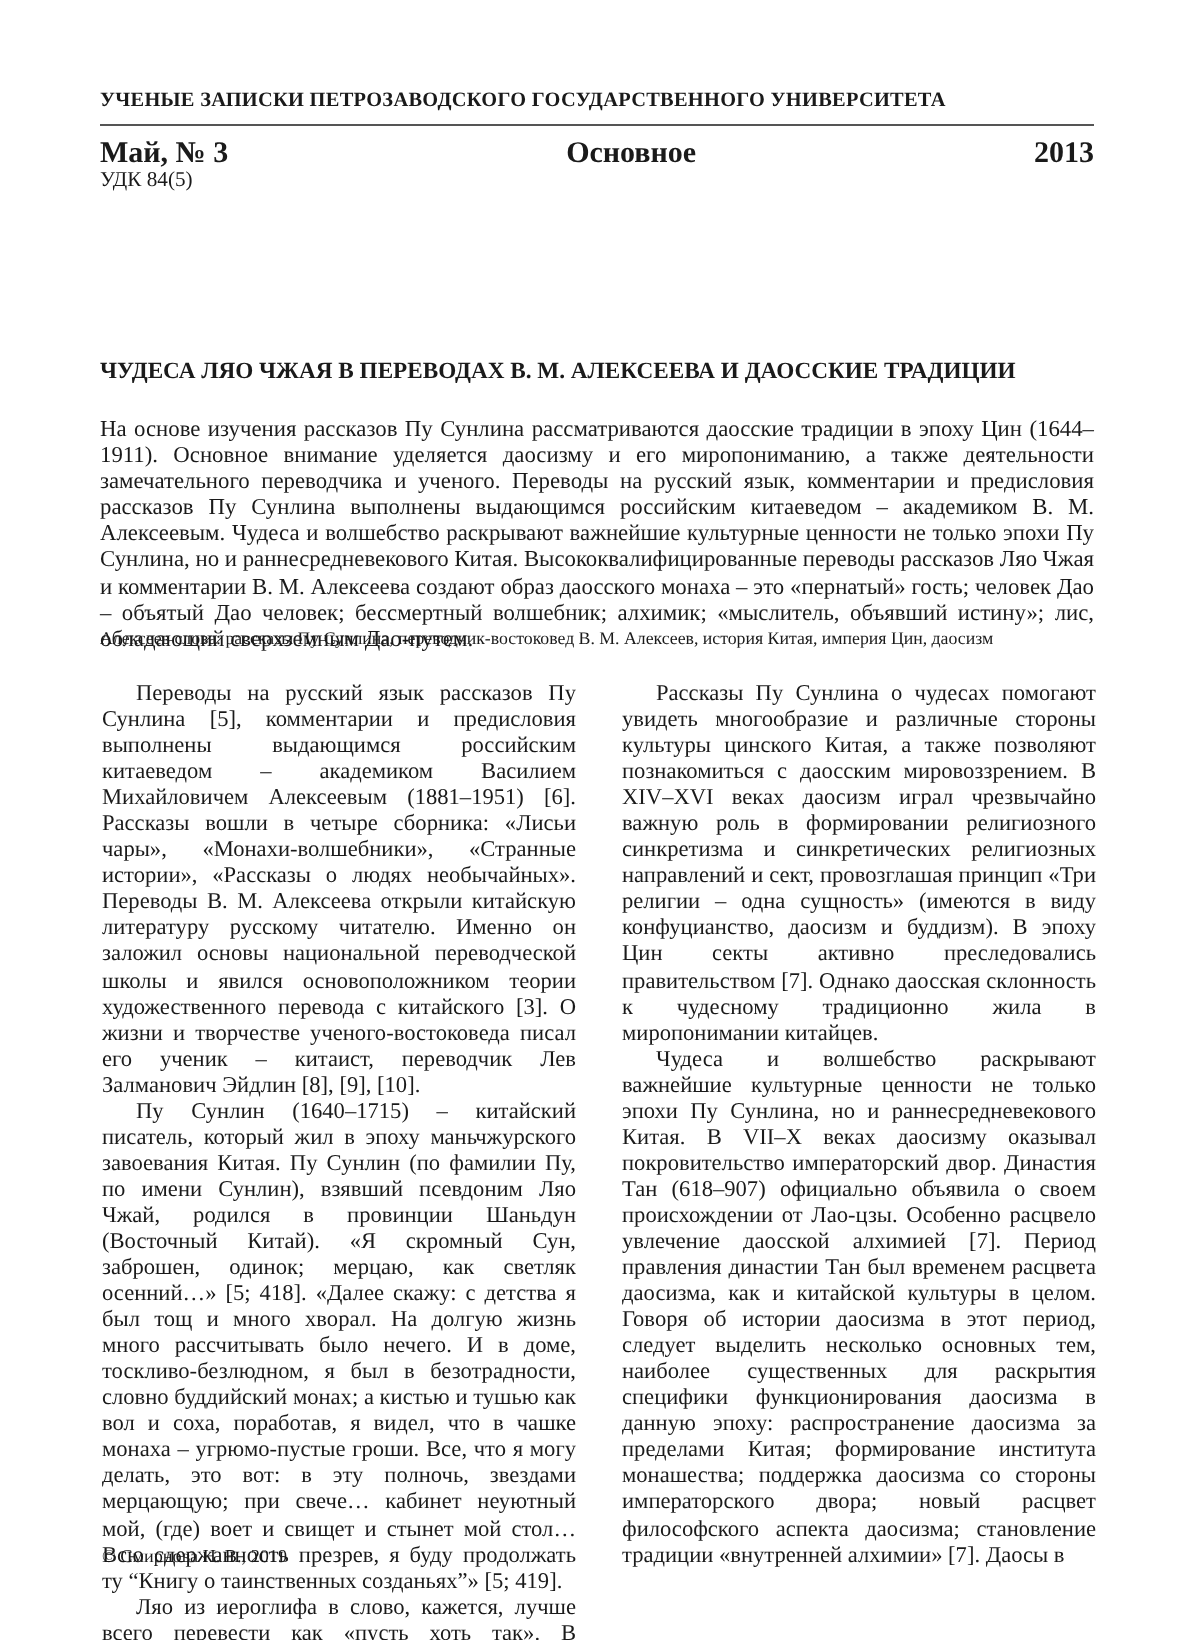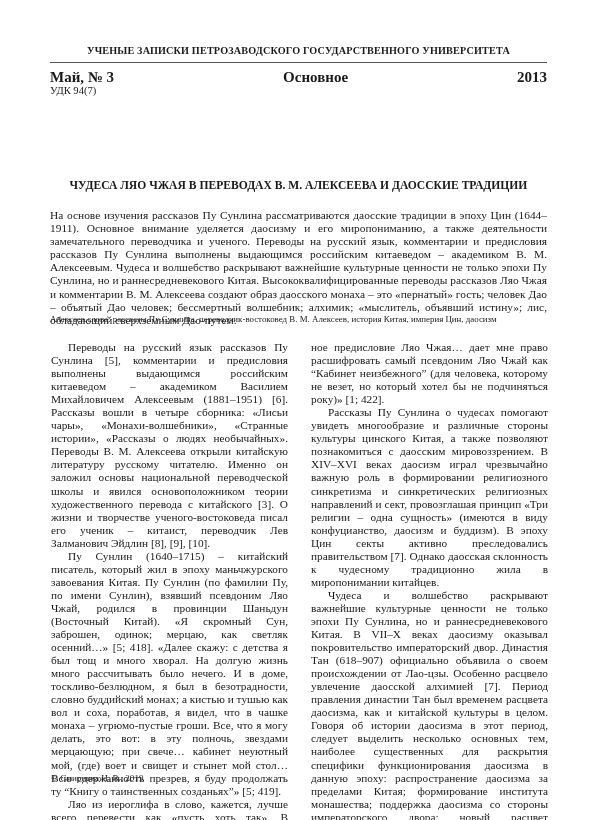--- a/index.html
+++ b/index.html
@@ -1,31 +1,31 @@
 <!DOCTYPE html>
 <html><head>
 <meta charset="utf-8">
 <style>
   html, body { margin: 0; padding: 0; background: #ffffff; }
   body { width: 600px; height: 820px; position: relative; overflow: hidden;
          font-family: "Liberation Serif", "DejaVu Serif", serif; color: #1a1a1a; }
   .abs { position: absolute; }
-  .journal-title { left: 50px; width: 497px; top: 45px; text-align: center;
+  .journal-title { left: 50px; width: 497px; top: 45px; text-align: left;
                    font-weight: bold; font-size: 10.2px; letter-spacing: 0.15px; }
   .header-rule { left: 50px; width: 497px; top: 62px; height: 0; border-top: 1px solid #555; }
   .issue-row { left: 50px; width: 497px; top: 69px; font-weight: bold; font-size: 15px;
                display: flex; justify-content: space-between; }
   .issue-row span { display: block; }
   .udk { left: 50px; top: 85px; font-size: 10.6px; }
   .author-block { left: 356px; width: 191px; top: 98px; font-size: 9.3px; line-height: 10.7px;
                   text-align: justify; }
   .author-name { text-align: right; font-weight: bold; font-size: 10.6px; letter-spacing: 0.1px;
                  margin-bottom: 1px; white-space: nowrap; margin-left: -60px; }
   .author-email { font-style: italic; }
-  .article-title { left: 50px; width: 497px; top: 179px; text-align: center; font-weight: bold;
+  .article-title { left: 50px; width: 497px; top: 179px; font-weight: bold;
                    font-size: 11.6px; line-height: 13px; }
   .abstract { left: 50px; width: 497px; top: 209px; font-size: 11.4px; line-height: 13.1px;
               text-align: justify; }
   .keywords { left: 50px; width: 497px; top: 314px; font-size: 8.9px; line-height: 11px; white-space: nowrap; }
   .col { top: 341px; width: 237px; font-size: 11.3px; line-height: 13.05px; text-align: justify; }
   .col p { margin: 0; text-indent: 17px; }
   .col p.cont { text-indent: 0; }
   .col-left { left: 51px; }
   .col-right { left: 311px; }
   .copyright { left: 51px; top: 773px; font-size: 9.1px; }
@@ -35,38 +35,37 @@
 
 <div class="abs journal-title">УЧЕНЫЕ ЗАПИСКИ ПЕТРОЗАВОДСКОГО ГОСУДАРСТВЕННОГО УНИВЕРСИТЕТА</div>
 <div class="abs header-rule"></div>
 
 <div class="abs issue-row">
   <span>Май, № 3</span>
   <span>Основное</span>
   <span>2013</span>
 </div>
 
-<div class="abs udk">УДК 94(7)</div>
+<div class="abs udk">УДК 84(5)</div>
 
 <div class="abs author-block">
 </div>
 
 <div class="abs article-title">
   <div>ЧУДЕСА ЛЯО ЧЖАЯ В ПЕРЕВОДАХ В. М. АЛЕКСЕЕВА И ДАОССКИЕ ТРАДИЦИИ</div>
 </div>
 
 <div class="abs abstract">На основе изучения рассказов Пу Сунлина рассматриваются даосские традиции в эпоху Цин (1644–1911). Основное внимание уделяется даосизму и его миропониманию, а также деятельности замечательного переводчика и ученого. Переводы на русский язык, комментарии и предисловия рассказов Пу Сунлина выполнены выдающимся российским китаеведом – академиком В. М. Алексеевым. Чудеса и волшебство раскрывают важнейшие культурные ценности не только эпохи Пу Сунлина, но и раннесредневекового Китая. Высококвалифицированные переводы рассказов Ляо Чжая и комментарии В. М. Алексеева создают образ даосского монаха – это «пернатый» гость; человек Дао – объятый Дао человек; бессмертный волшебник; алхимик; «мыслитель, объявший истину»; лис, обладающий сверхземным Дао-путем.</div>
 
 <div class="abs keywords">Алексеев слова: рассказы Пу Сунлина, переводчик-востоковед В. М. Алексеев, история Китая, империя Цин, даосизм</div>
 
 <div class="abs col col-left">
   <p>Переводы на русский язык рассказов Пу Сунлина [5], комментарии и предисловия выполнены выдающимся российским китаеведом – академиком Василием Михайловичем Алексеевым (1881–1951) [6]. Рассказы вошли в четыре сборника: «Лисьи чары», «Монахи-волшебники», «Странные истории», «Рассказы о людях необычайных». Переводы В. М. Алексеева открыли китайскую литературу русскому читателю. Именно он заложил основы национальной переводческой школы и явился основоположником теории художественного перевода с китайского [3]. О жизни и творчестве ученого-востоковеда писал его ученик – китаист, переводчик Лев Залманович Эйдлин [8], [9], [10].</p>
   <p>Пу Сунлин (1640–1715) – китайский писатель, который жил в эпоху маньчжурского завоевания Китая. Пу Сунлин (по фамилии Пу, по имени Сунлин), взявший псевдоним Ляо Чжай, родился в провинции Шаньдун (Восточный Китай). «Я скромный Сун, заброшен, одинок; мерцаю, как светляк осенний…» [5; 418]. «Далее скажу: с детства я был тощ и много хворал. На долгую жизнь много рассчитывать было нечего. И в доме, тоскливо-безлюдном, я был в безотрадности, словно буддийский монах; а кистью и тушью как вол и соха, поработав, я видел, что в чашке монаха – угрюмо-пустые гроши. Все, что я могу делать, это вот: в эту полночь, звездами мерцающую; при свече… кабинет неуютный мой, (где) воет и свищет и стынет мой стол… Всю сдержанность презрев, я буду продолжать ту “Книгу о таинственных созданьях”» [5; 419].</p>
   <p>Ляо из иероглифа в слово, кажется, лучше всего перевести как «пусть хоть так». В предисловии 1937 года к «Рассказам о людях необычайных» В. М. Алексеев пишет: «…оригиналь-</p>
 </div>
 
 <div class="abs col col-right">
-  <p class="cont">ное предисловие Ляо Чжая… дает мне право расшифровать самый псевдоним Ляо Чжай как “Кабинет неизбежного” (для человека, которому не везет, но который хотел бы не подчиняться року)» [1; 422].</p>
   <p>Рассказы Пу Сунлина о чудесах помогают увидеть многообразие и различные стороны культуры цинского Китая, а также позволяют познакомиться с даосским мировоззрением. В XIV–XVI веках даосизм играл чрезвычайно важную роль в формировании религиозного синкретизма и синкретических религиозных направлений и сект, провозглашая принцип «Три религии – одна сущность» (имеются в виду конфуцианство, даосизм и буддизм). В эпоху Цин секты активно преследовались правительством [7]. Однако даосская склонность к чудесному традиционно жила в миропонимании китайцев.</p>
   <p>Чудеса и волшебство раскрывают важнейшие культурные ценности не только эпохи Пу Сунлина, но и раннесредневекового Китая. В VII–X веках даосизму оказывал покровительство императорский двор. Династия Тан (618–907) официально объявила о своем происхождении от Лао-цзы. Особенно расцвело увлечение даосской алхимией [7]. Период правления династии Тан был временем расцвета даосизма, как и китайской культуры в целом. Говоря об истории даосизма в этот период, следует выделить несколько основных тем, наиболее существенных для раскрытия специфики функционирования даосизма в данную эпоху: распространение даосизма за пределами Китая; формирование института монашества; поддержка даосизма со стороны императорского двора; новый расцвет философского аспекта даосизма; становление традиции «внутренней алхимии» [7]. Даосы в</p>
 </div>
 
 <div class="abs copyright">© Смирнова Н. В., 2019</div>
 
 </body></html>

